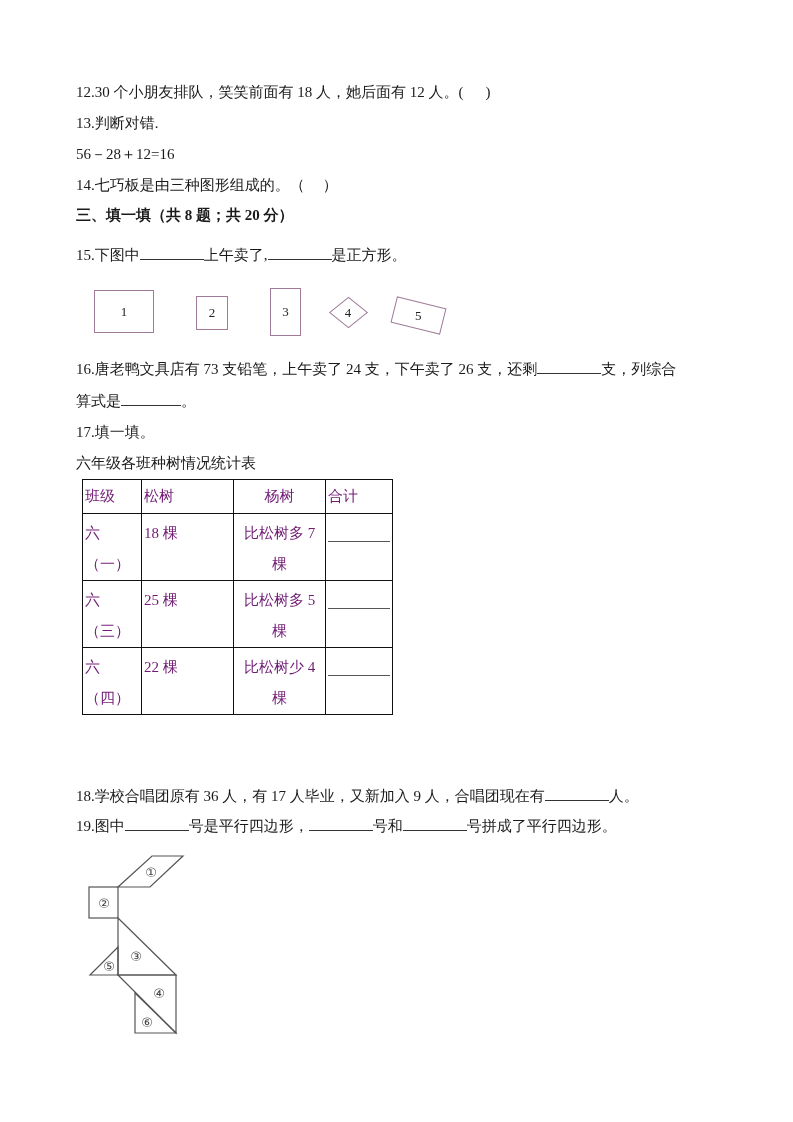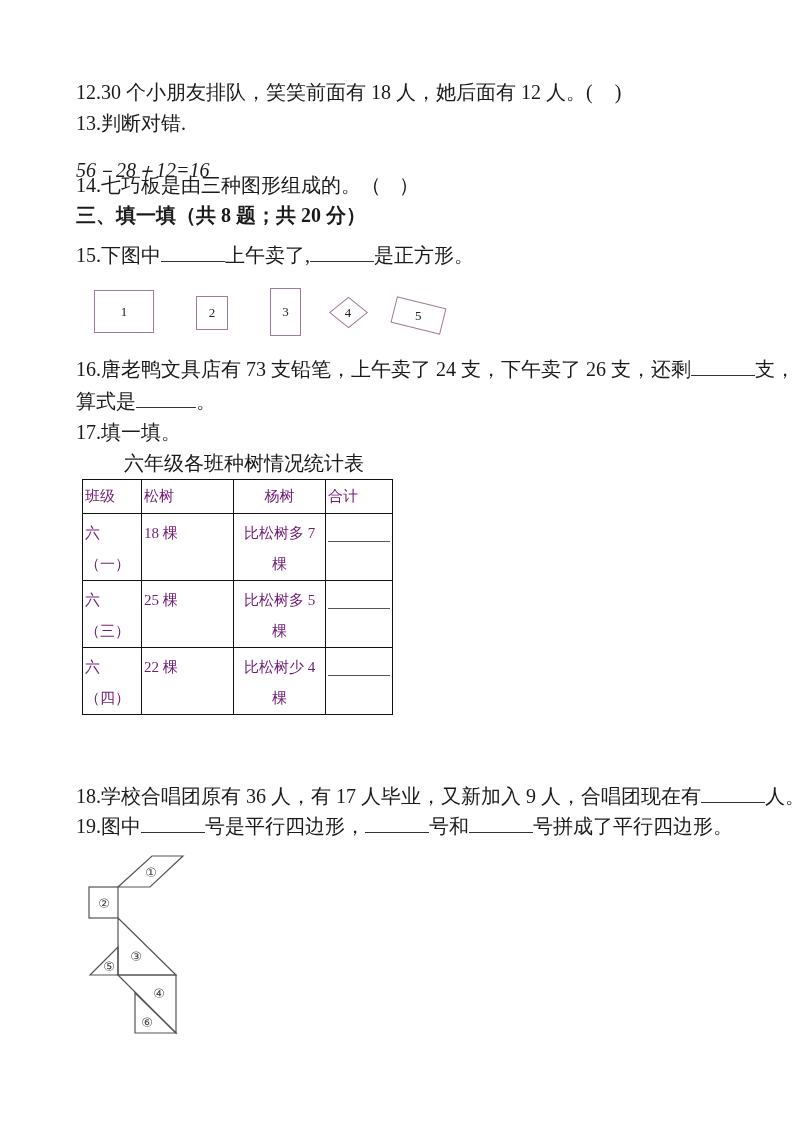--- a/index.html
+++ b/index.html
@@ -14,21 +14,21 @@
     overflow: hidden;
     font-family: "Liberation Serif", "DejaVu Serif", serif;
     color: #1a1a1a;
     font-size: 15px;
   }
   .line {
     position: absolute;
     left: 76px;
     white-space: nowrap;
     line-height: 20px;
-    font-size: 20px;
+    font-size: 15px;
   }
   .bold { font-weight: bold; text-align: right; }
   .blank {
     display: inline-block;
     border-bottom: 1px solid #333;
     height: 14px;
     vertical-align: baseline;
   }
   .w64 { width: 64px; }
   .w60 { width: 60px; }
@@ -84,21 +84,21 @@
   }
 </style>
 </head>
 <body>
 
 <div class="line" style="top:82px;">
   <span>12.30 个小朋友排队，笑笑前面有 18 人，她后面有 12 人。(</span><span class="paren" style="width:22px;"></span><span>)</span>
 </div>
 
 <div class="line" style="top:113px;">13.判断对错.</div>
-<div class="line" style="top:160px;font-style:italic;">56－28＋12=16</div>
+<div class="line" style="top:144px;">56－28＋12=16</div>
 
 <div class="line" style="top:175px;">
   <span>14.七巧板是由三种图形组成的。（</span><span class="paren" style="width:18px;"></span><span>）</span>
 </div>
 
 <div class="line bold" style="top:205px;">三、填一填（共 8 题；共 20 分）</div>
 
 <div class="line" style="top:245px;">
   <span>15.下图中</span><span class="blank w64"></span><span>上午卖了,</span><span class="blank w64"></span><span>是正方形。</span>
 </div>
@@ -120,21 +120,21 @@
 </div>
 
 <div class="line" style="top:359px;">
   <span>16.唐老鸭文具店有 73 支铅笔，上午卖了 24 支，下午卖了 26 支，还剩</span><span class="blank w64"></span><span>支，列综合</span>
 </div>
 <div class="line" style="top:391px;">
   <span>算式是</span><span class="blank w60"></span><span>。</span>
 </div>
 
 <div class="line" style="top:422px;">17.填一填。</div>
-<div class="line" style="top:453px;margin-left:48px;">六年级各班种树情况统计表</div>
+<div class="line" style="top:453px;">六年级各班种树情况统计表</div>
 
 <table class="stats">
   <tbody>
       <tr class="head">
     <td class="c1">班级</td>
     <td class="c2">松树</td>
     <td class="c3">杨树</td>
     <td class="c4">合计</td>
   </tr>
   <tr class="body">

